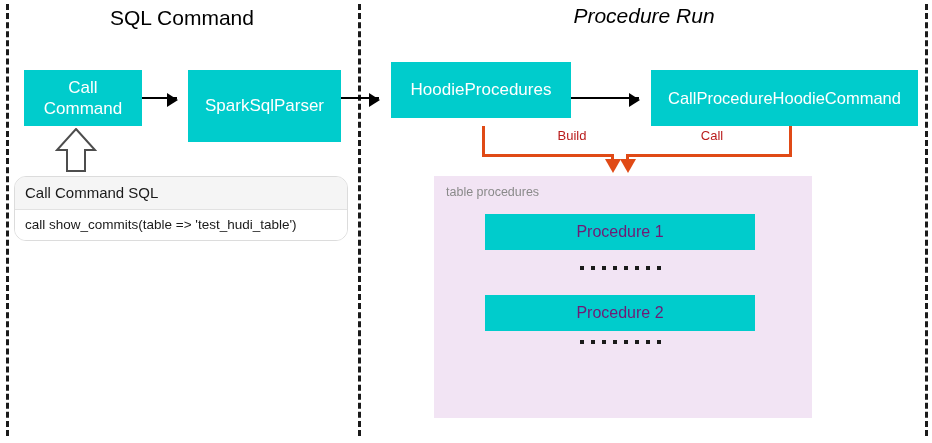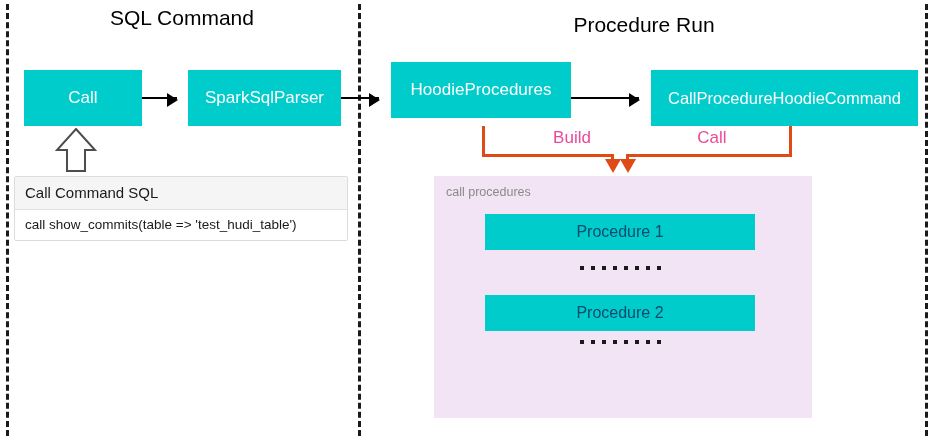--- a/index.html
+++ b/index.html
@@ -34,38 +34,38 @@
 
   
   .section-title {
     position: absolute;
     font-size: 21px;
     color: #000000;
     white-space: nowrap;
     text-align: center;
   }
   .title-sql  { left: 0;   top: 6px;  width: 364px; }
-  .title-proc { left: 362px; top: 13px; width: 564px; }
+  .title-proc { left: 362px; top: 4px; width: 564px; font-style: italic; }
 
   
   .node {
     position: absolute;
     background: #00CCCC;
     color: #ffffff;
     display: flex;
     align-items: center;
     justify-content: center;
     text-align: center;
     font-size: 17px;
     line-height: 1.25;
     box-sizing: border-box;
     padding: 2px 6px;
   }
   .node-call-command   { left: 24px;  top: 70px;  width: 118px; height: 56px; }
-  .node-spark-parser   { left: 188px; top: 70px;  width: 153px; height: 56px; }
+  .node-spark-parser   { left: 188px; top: 70px;  width: 153px; height: 72px; }
   .node-hoodie-proc    { left: 391px; top: 62px;  width: 180px; height: 56px; }
   .node-call-proc-cmd  { left: 651px; top: 70px;  width: 267px; height: 56px; font-size: 16.5px; }
 
   
   .arrow-black {
     position: absolute;
     height: 0;
     border-top: 2.5px solid #000000;
   }
   .arrow-black::after {
@@ -92,21 +92,21 @@
   }
 
   
   .sql-table {
     position: absolute;
     left: 14px;
     top: 176px;
     width: 334px;
     box-sizing: border-box;
     border: 1px solid #dcdcdc;
-    border-radius: 2px;
+    border-radius: 12px;
     background: #ffffff;
     overflow: hidden;
   }
   .sql-header {
     background: #f5f5f5;
     border-bottom: 1px solid #e2e2e2;
     font-size: 15px;
     color: #1a1a1a;
     padding: 7px 10px 8px 10px;
   }
@@ -130,22 +130,22 @@
 
   .orange-arrowhead {
     position: absolute;
     width: 0; height: 0;
     border-left: 8px solid transparent;
     border-right: 8px solid transparent;
     border-top: 14px solid #E04A16;
   }
   .edge-label {
     position: absolute;
-    font-size: 17px;
-    color: #ec4899;
+    font-size: 13px;
+    color: #b91c1c;
     white-space: nowrap;
     text-align: center;
     background: #ffffff;
     padding: 0 4px;
   }
 
   
   .proc-panel {
     position: absolute;
     left: 434px;
@@ -160,21 +160,21 @@
     top: 9px;
     font-size: 12.5px;
     color: #8a8a8a;
   }
   .proc-box {
     position: absolute;
     left: 51px;
     width: 270px;
     height: 36px;
     background: #00CCCC;
-    color: #0c4a6e;
+    color: #701a75;
     display: flex;
     align-items: center;
     justify-content: center;
     font-size: 16px;
   }
   .pb-1 { top: 38px;  }
   .pb-2 { top: 119px; }
   .pb-3 { top: 186px; }
 
   .dots {
@@ -204,20 +204,21 @@
   <div class="divider d-left"></div>
   <div class="divider d-mid"></div>
   <div class="divider d-right"></div>
 
   <div class="section-title title-sql">SQL Command</div>
   <div class="section-title title-proc">Procedure Run</div>
 
   <div class="node node-call-command">
     <div>
       <div>Call</div>
+      <div>Command</div>
     </div>
   </div>
 
   <div class="node node-spark-parser">SparkSqlParser</div>
 
   <div class="arrow-black ab-1"></div>
   <div class="arrow-black ab-2"></div>
   <div class="arrow-black ab-3"></div>
 
   <div class="block-arrow-up">
@@ -241,21 +242,21 @@
   <div class="orange-arrowhead" style="left:605px; top:159px;"></div>
   <div class="edge-label" style="left:532px; top:128px; width:72px;">Build</div>
 
   <div class="orange-line orange-v" style="left:789px; top:126px; height:31px;"></div>
   <div class="orange-line orange-h" style="left:626px; top:154px; width:166px;"></div>
   <div class="orange-line orange-v" style="left:626px; top:154px; height:8px;"></div>
   <div class="orange-arrowhead" style="left:620px; top:159px;"></div>
   <div class="edge-label" style="left:672px; top:128px; width:72px;">Call</div>
 
   <div class="proc-panel">
-    <div class="panel-caption">call procedures</div>
+    <div class="panel-caption">table procedures</div>
 
     <div class="proc-box pb-1">Procedure 1</div>
 
     <div class="dots dt-1">
       <span></span>
         <span></span>
         <span></span>
         <span></span>
       <span></span>
         <span></span>

